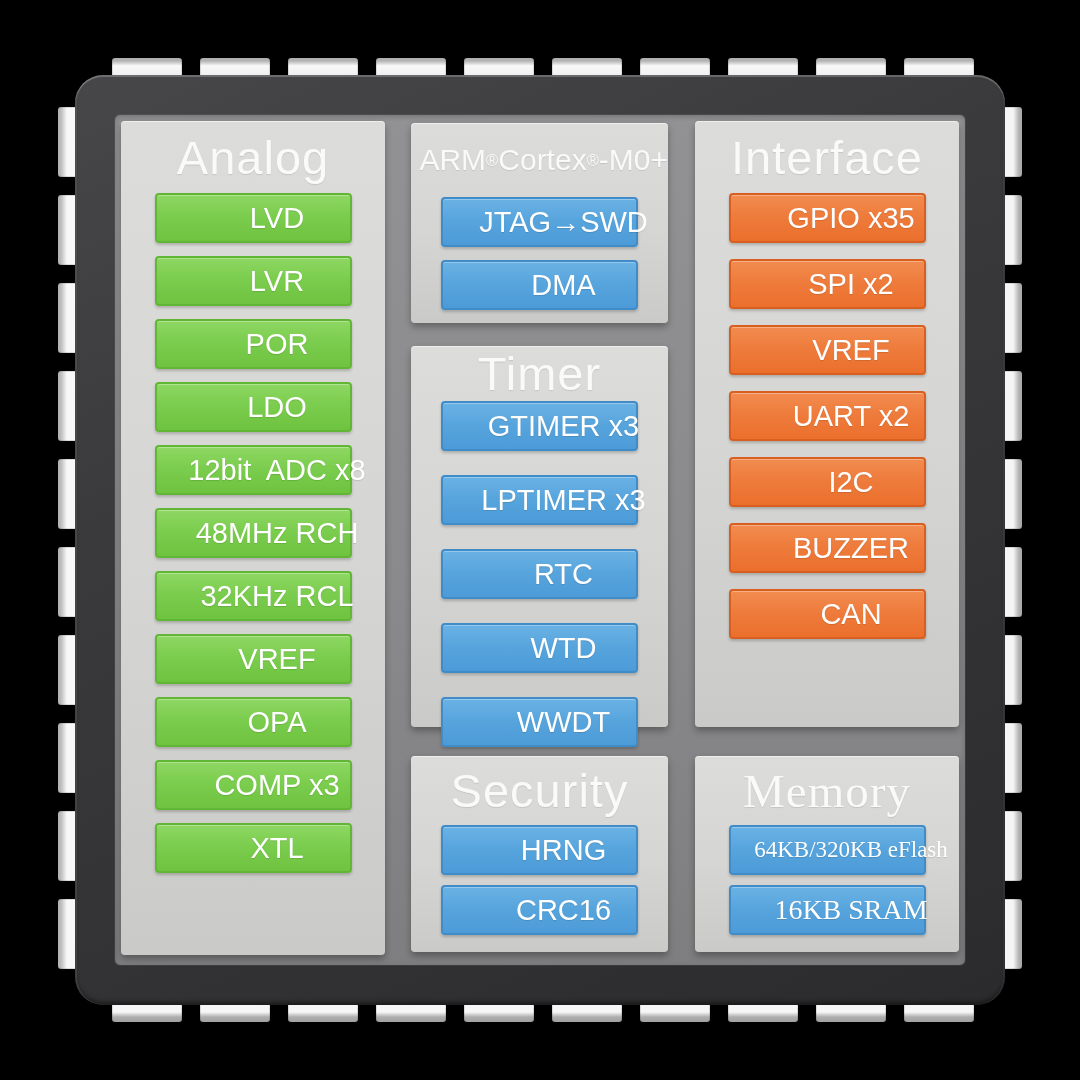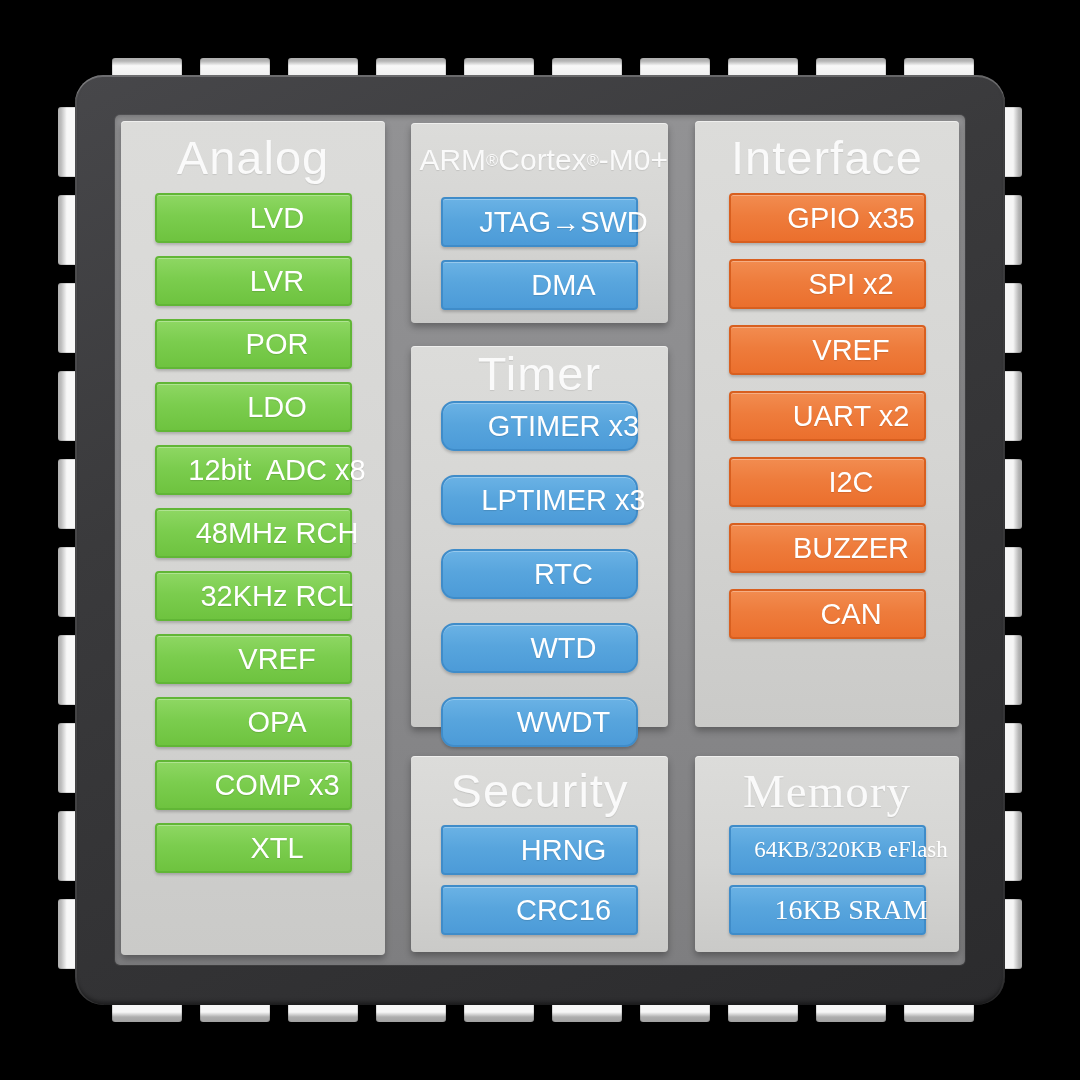--- a/index.html
+++ b/index.html
@@ -104,21 +104,21 @@
     color: #ffffff;
     font-size: 29px;
     white-space: pre;
     box-sizing: border-box;
     text-shadow: 0 1px 1px rgba(0,0,0,0.12);
     box-shadow: 0 2px 3px rgba(0,0,0,0.20), inset 0 1px 0 rgba(255,255,255,0.30);
     padding-left: 48px;
   }
   .p-analog .block    { margin-bottom: 13px; }
   .p-core .block      { margin-bottom: 13px; }
-  .p-timer .block     { margin-bottom: 24px; border-radius: 13px; }
+  .p-timer .block     { margin-bottom: 24px; }
   .p-interface .block { margin-bottom: 16px; }
   .p-security .block, .p-memory .block { margin-bottom: 10px; }
   .green {
     background: linear-gradient(180deg, #8ed763 0%, #7bcd4e 45%, #6ec33f 100%);
     border: 2px solid #61b636;
   }
   .blue {
     background: linear-gradient(180deg, #6ab2e5 0%, #58a5dd 45%, #4c9bd8 100%);
     border: 2px solid #3f8cc9;
   }

